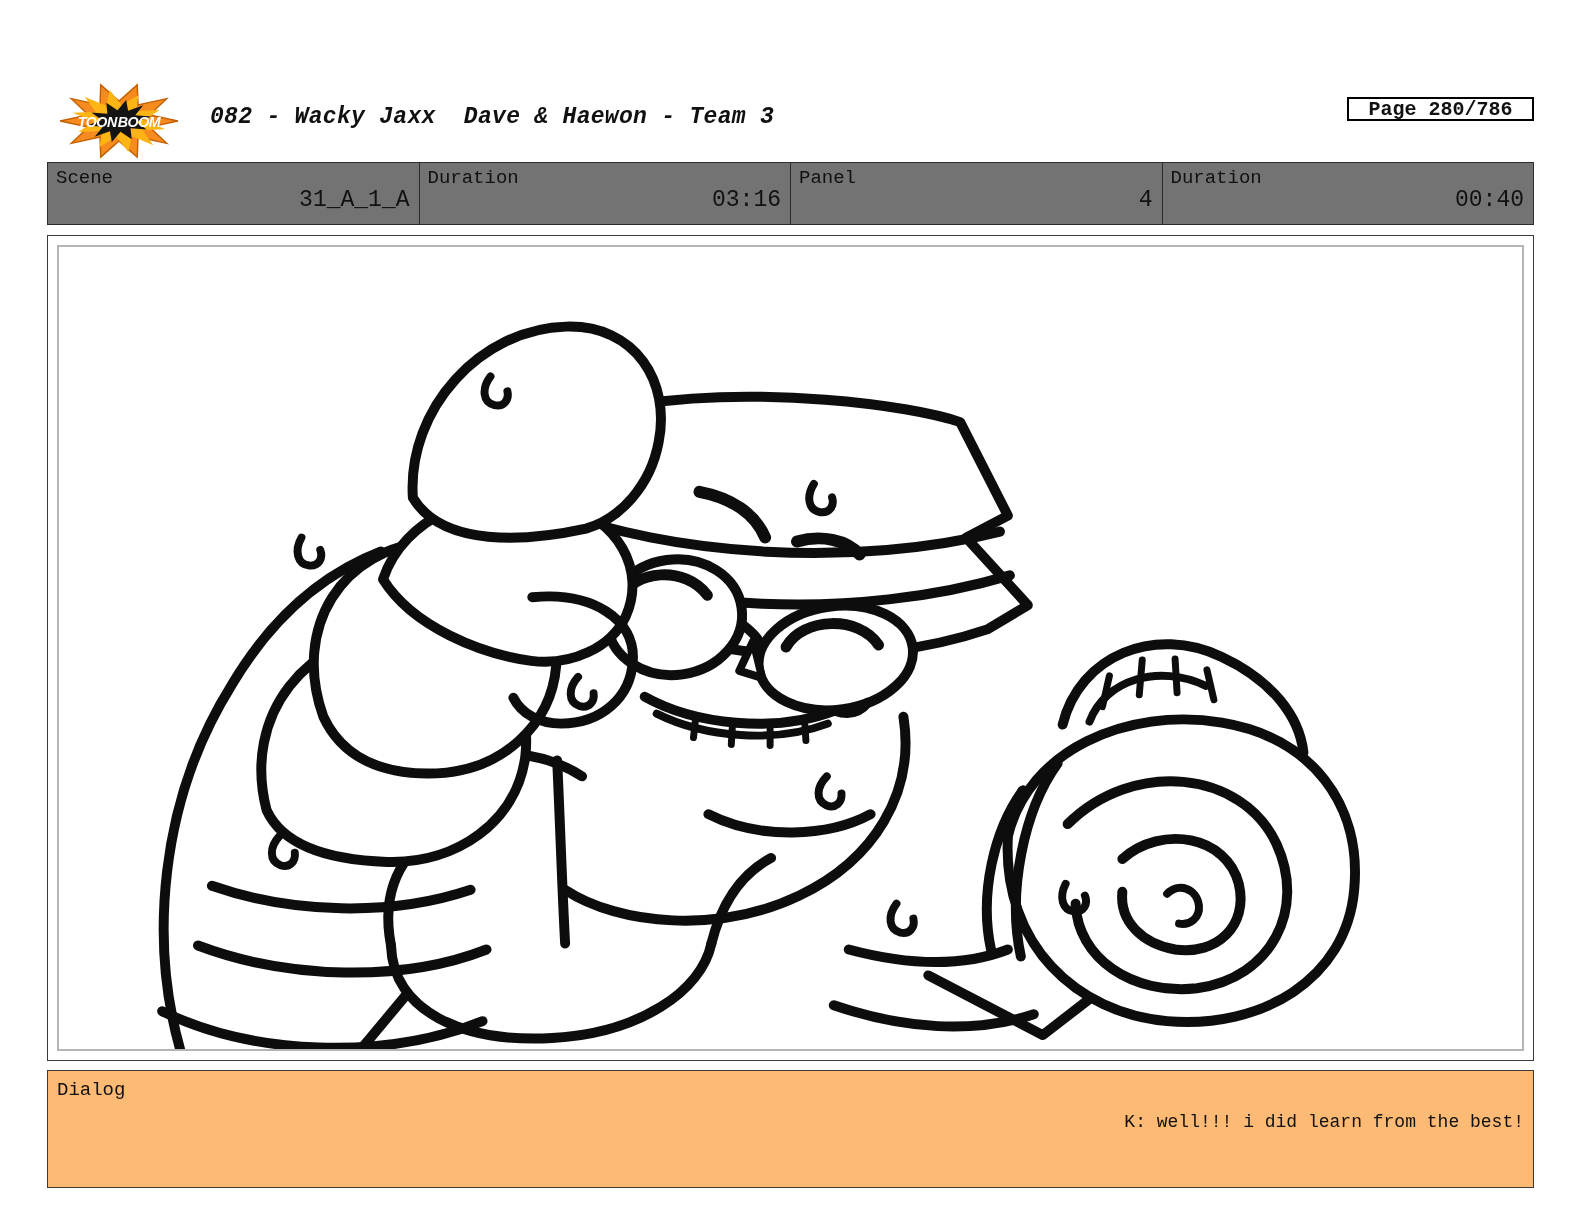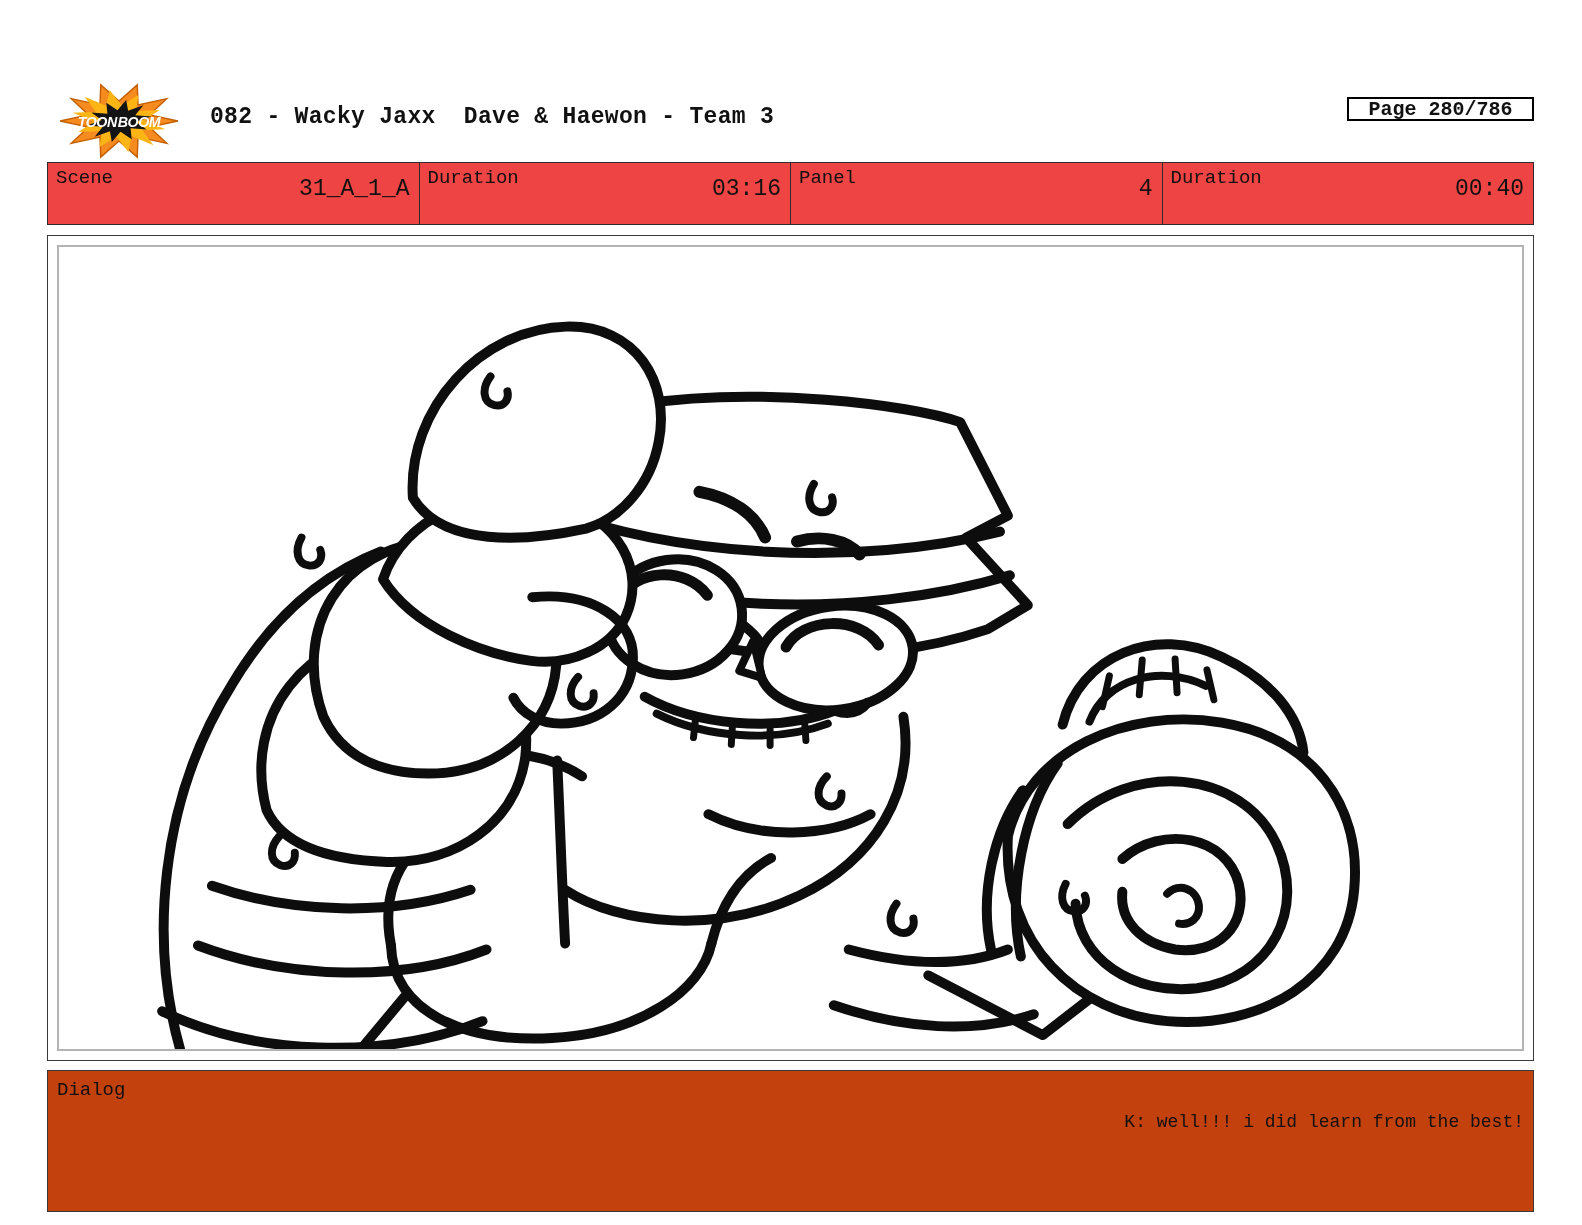--- a/index.html
+++ b/index.html
@@ -8,54 +8,54 @@
     width:1582px; height:1225px;
     font-family:"Liberation Mono","DejaVu Sans Mono",monospace;
     color:#111;
   }
   .sheet { position:relative; width:1582px; height:1225px; background:#fff; overflow:hidden;margin-top:35px; }
 
   
   .logo { position:absolute; left:57px; top:48px; width:124px; height:76px; }
   .title {
     position:absolute; left:210px; top:69px;
-    font-size:23px; font-weight:bold; white-space:pre; letter-spacing:0.3px;
+    font-size:23px; font-weight:bold; white-space:pre; letter-spacing:0.3px;font-style:italic;
   }
   .pagebox {
     position:absolute; left:1347px; top:62px; width:187px; height:24px;
     border:2px solid #000;
     display:flex; align-items:center; justify-content:center;
     font-size:20px; font-weight:bold; white-space:pre;
   }
 
   
   .inforow {
     position:absolute; left:47px; top:127px; width:1487px; height:63px;
-    display:flex; border:1px solid #2c2c2c; background:#ef4444;
+    display:flex; border:1px solid #2c2c2c; background:#737373;
   }
   .cell { position:relative; flex:1 1 0; border-right:1px solid #2c2c2c; padding:3px 8px; }
   .cell:last-child { border-right:none; }
   .cell-label { font-size:19px; line-height:24px; }
-  .cell-value { position:absolute; right:9px; bottom:21px; font-size:23px; line-height:28px; }
+  .cell-value { position:absolute; right:9px; bottom:10px; font-size:23px; line-height:28px; }
 
   
   .panel {
     position:absolute; left:47px; top:200px; width:1487px; height:826px;
     border:1px solid #3a3a3a; background:#fff;
   }
   .panel-inner {
     position:absolute; left:9px; top:9px; right:9px; bottom:9px;
     border:2px solid #b4b4b4; overflow:hidden; background:#fff;
   }
   .panel-inner svg { width:100%; height:100%; display:block; }
 
   
   .dialogbox {
-    position:absolute; left:47px; top:1035px; width:1487px; height:142px;
-    border:1px solid #3a3a3a; padding:6px 9px; background:#c2410c;
+    position:absolute; left:47px; top:1035px; width:1487px; height:118px;
+    border:1px solid #3a3a3a; padding:6px 9px; background:#fdba74;
   }
   .dialog-label { font-size:19px; line-height:26px; }
   .dialog-line  { font-size:18px; line-height:26px; margin-top:6px; white-space:pre;text-align:right; }
 </style>
 </head>
 <body>
 
 <div class="sheet">
 
   <svg class="logo" viewBox="0 0 126 80" aria-hidden="true">

